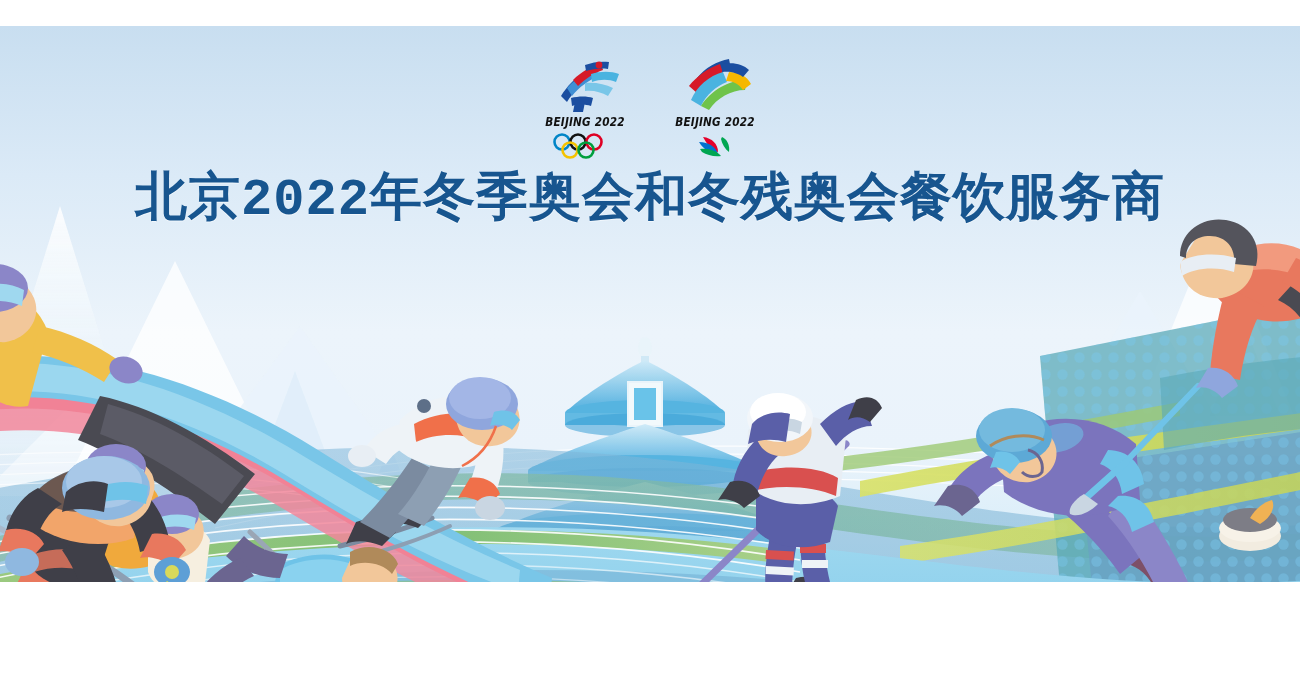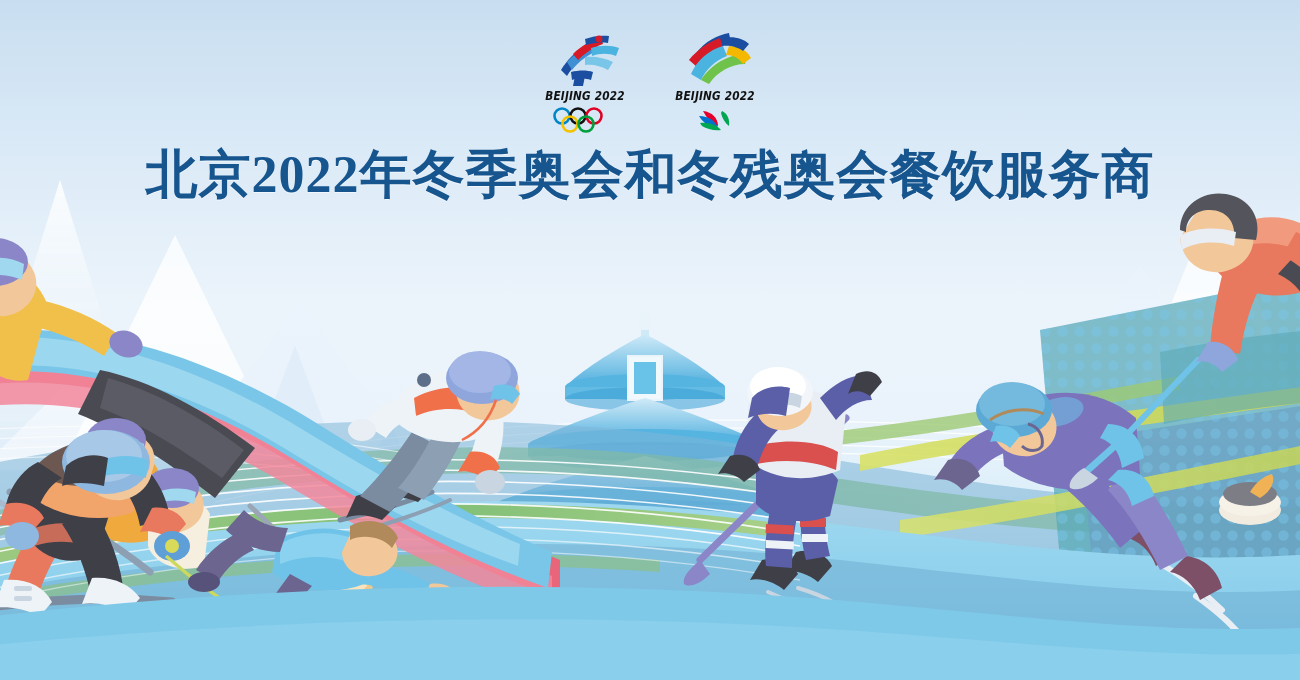--- a/index.html
+++ b/index.html
@@ -1,22 +1,23 @@
 <!DOCTYPE html>
 <html><head>
 <meta charset="utf-8">
 <style>
   html,body{margin:0;padding:0;background:#fff;}
   body{font-family:"Liberation Sans","DejaVu Sans",sans-serif;}
 
   #banner{
     position:relative;
-    width:1300px;height:680px;
+    width:1300px;height:556px;
     overflow:hidden;
     background:linear-gradient(180deg,#cadff1 0%, #d7e8f6 18%, #e6f1fa 38%, #eef5fb 52%, #e9f3fb 62%, #dff0fa 72%, #cfe9f8 82%, #b9e0f4 100%);
+    margin-top:26px;
   }
   #banner *{box-sizing:border-box;}
   .layer{position:absolute;left:0;top:0;width:1300px;height:680px;}
   .svgfull{position:absolute;left:0;top:0;width:1300px;height:680px;display:block;}
 
   
   #logo-row{
     position:absolute;left:0;top:30px;width:1300px;height:112px;
     display:flex;justify-content:center;align-items:flex-start;gap:38px;
     z-index:40;
@@ -29,21 +30,21 @@
     font-size:10.5px;letter-spacing:.2px;
     color:#111;margin-top:2px;white-space:nowrap;
     transform:scaleY(1.12);
   }
   .logo-sub{margin-top:4px;height:28px;}
 
   
   #title{
     position:absolute;left:0;top:144px;width:1300px;
     text-align:center;z-index:45;
-    font-family:Liberation Serif, serif;
+    font-family:Liberation Mono, monospace;
     font-weight:700;
     font-size:52px;
     line-height:62px;
     letter-spacing:1px;
     color:#17558f;
     text-shadow:0 1px 0 rgba(255,255,255,.55);
     white-space:nowrap;
   }
 </style>
 </head>

